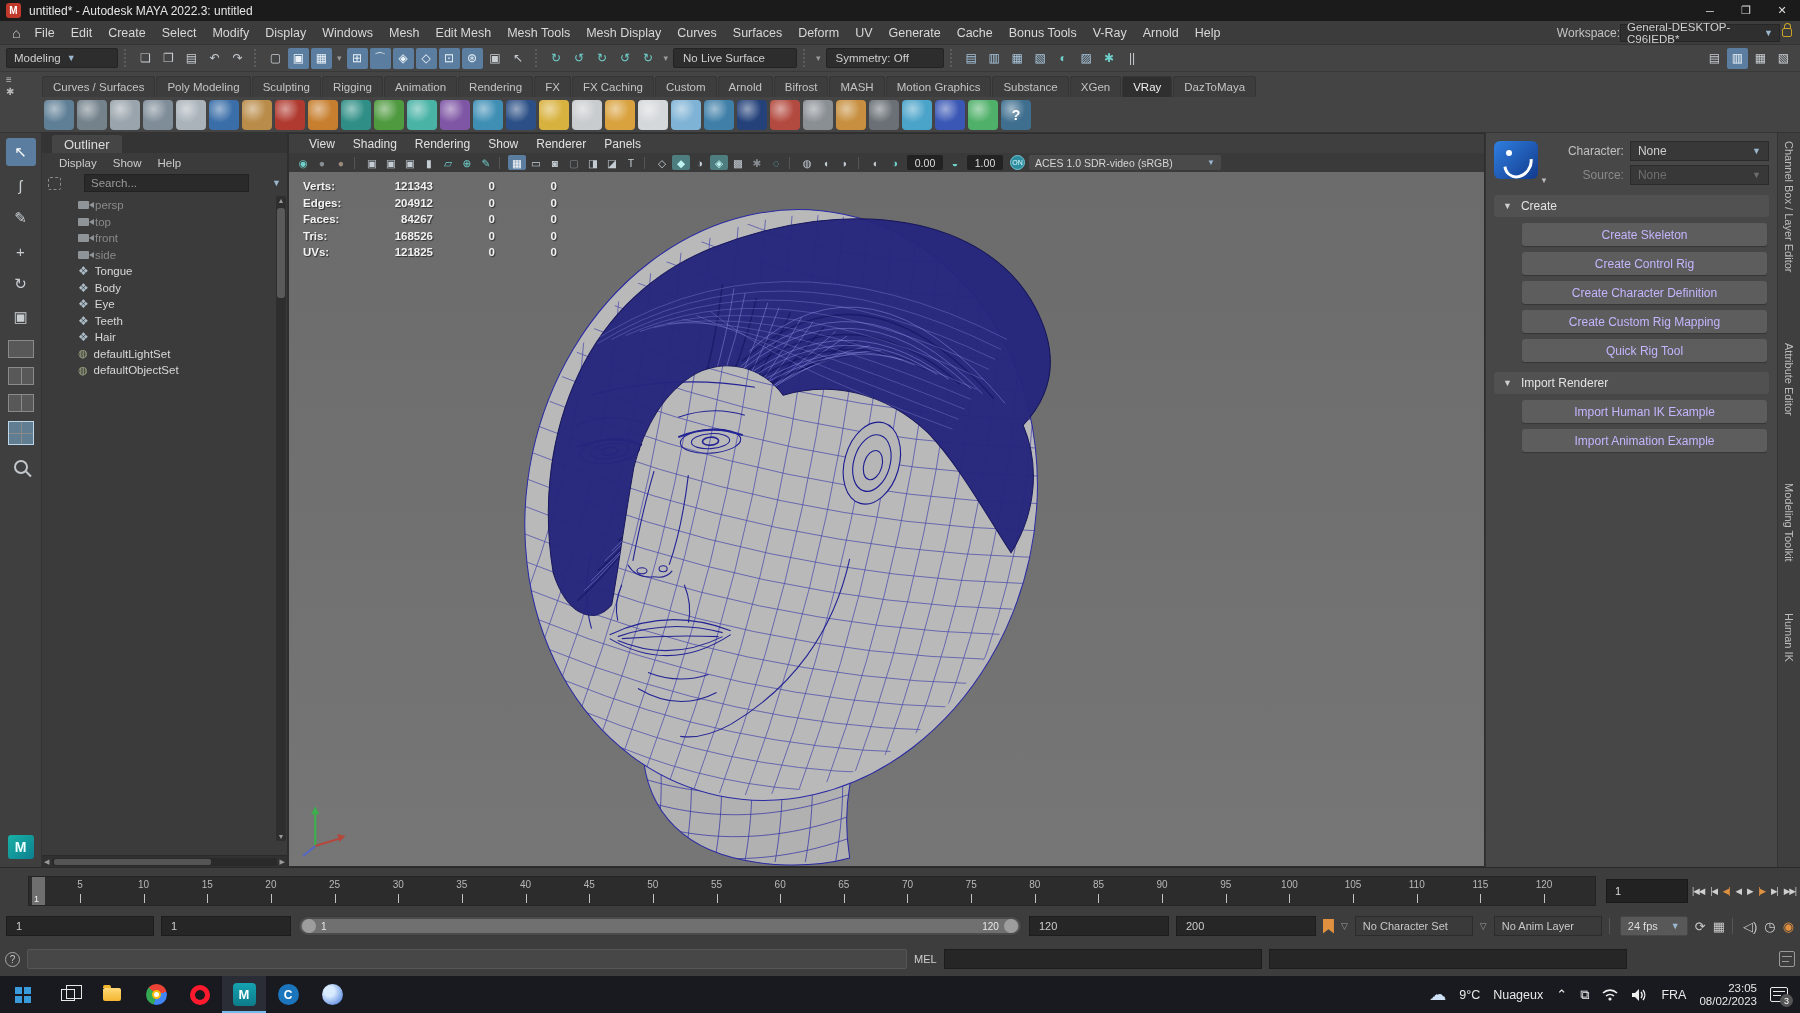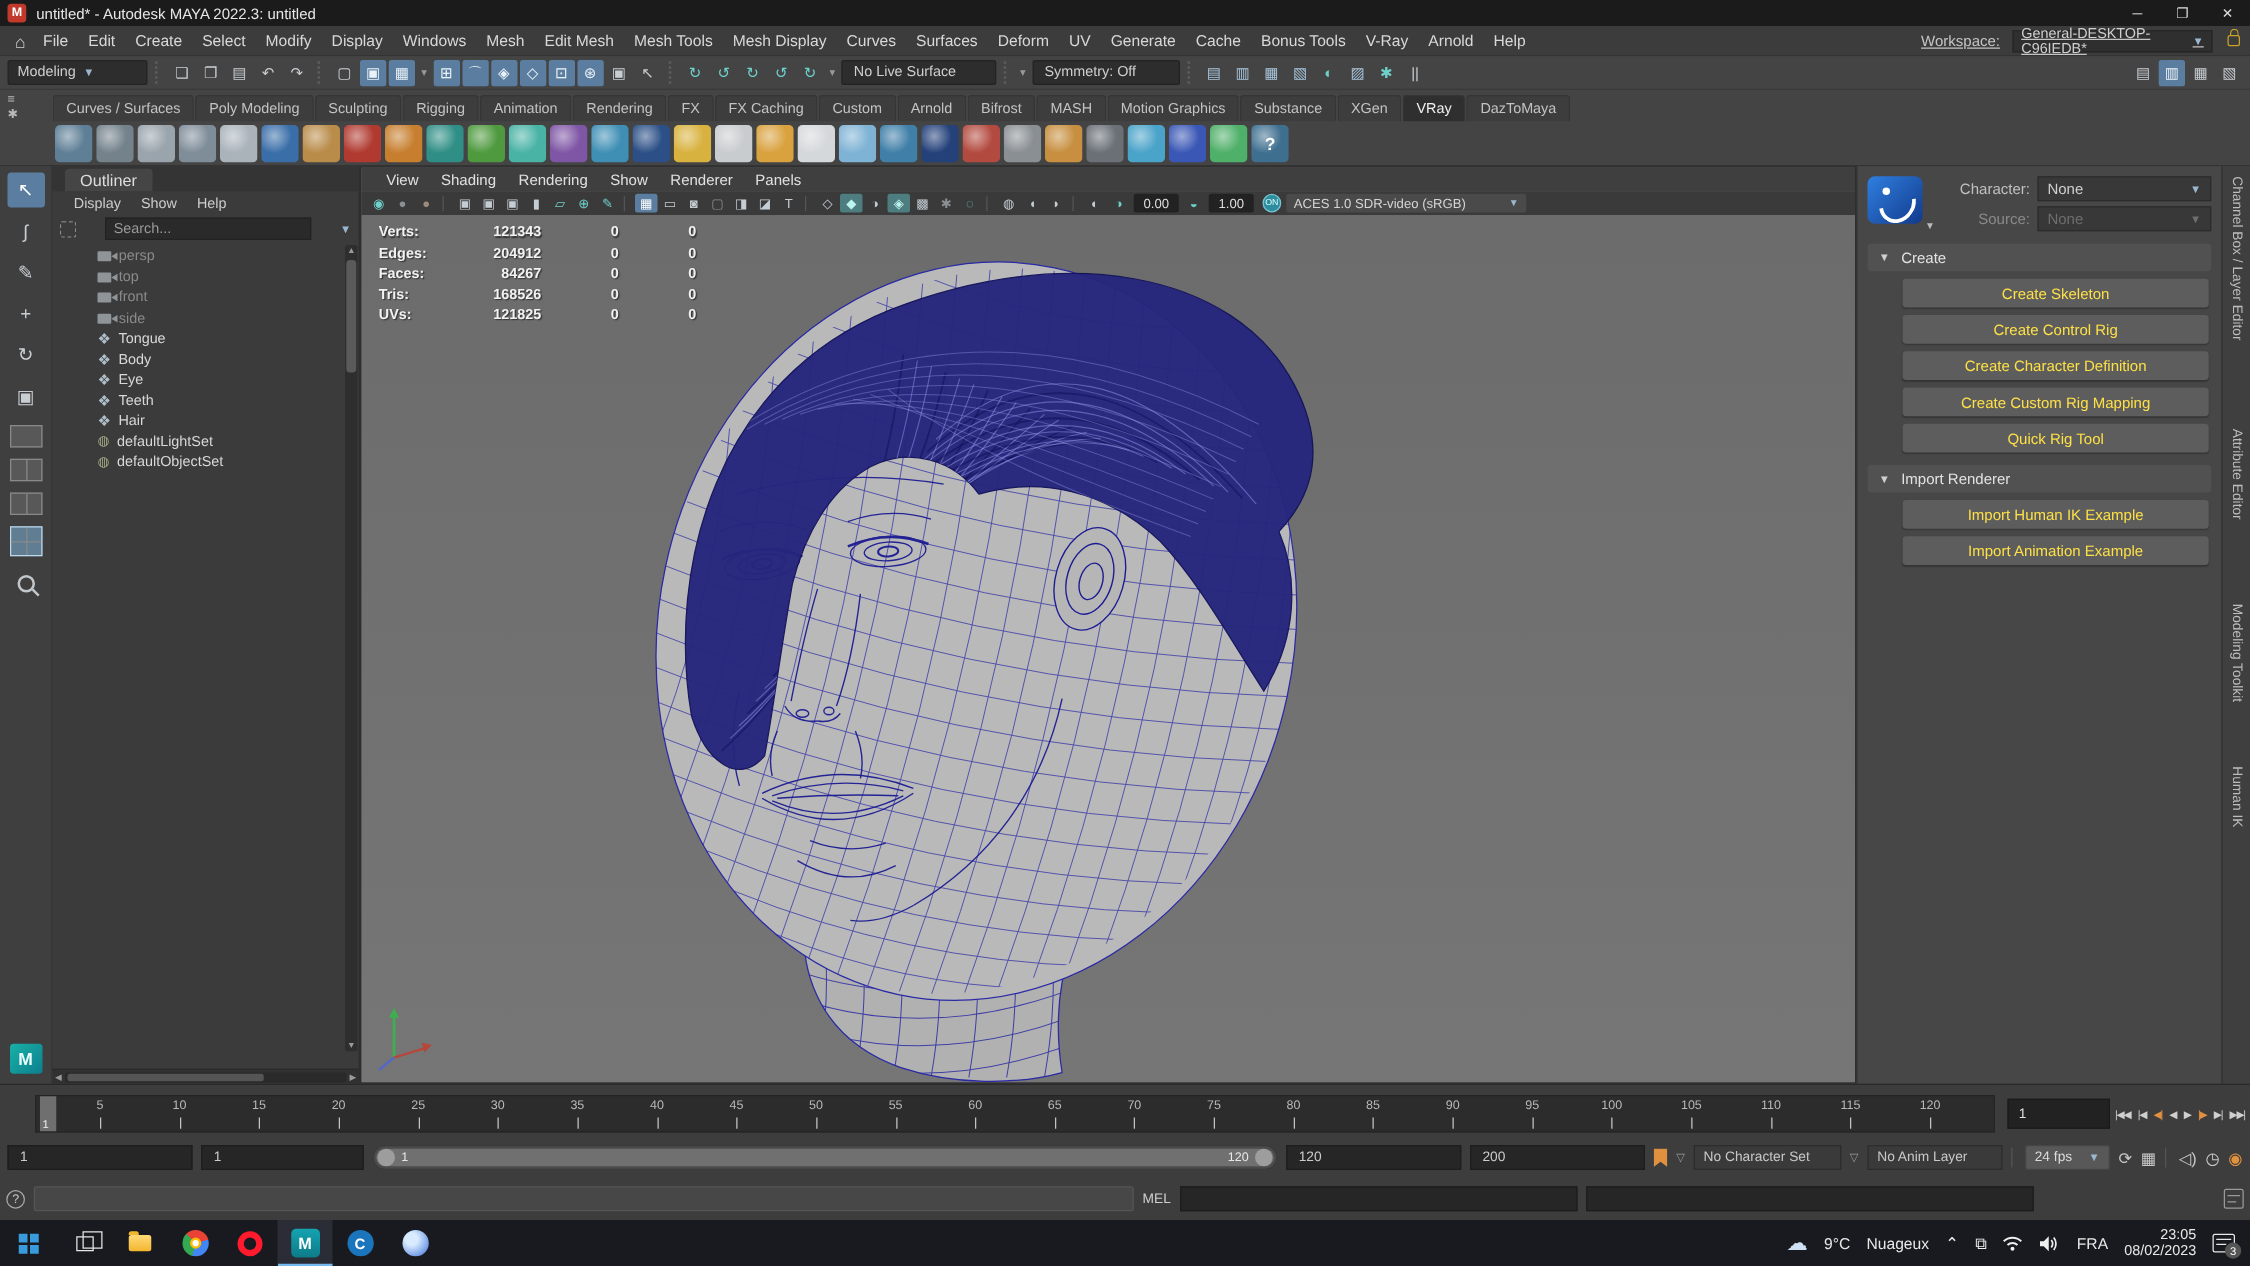--- a/index.html
+++ b/index.html
@@ -9,21 +9,21 @@
   
   .titlebar{height:21px;background:#1b1b1b;display:flex;align-items:center;gap:8px;padding-left:6px;font-size:12px;color:#e6e6e6;}
   .maya-badge{width:15px;height:15px;background:#c0392b;border-radius:3px;color:#fff;font-size:10px;font-weight:bold;display:flex;align-items:center;justify-content:center;}
   .winbtns{margin-left:auto;display:flex;height:21px;}
   .winbtn{width:36px;display:flex;align-items:center;justify-content:center;color:#ddd;font-size:11px;}
 
   
   .menubar{height:24px;background:#3c3c3c;border-bottom:1px solid #333;display:flex;align-items:center;font-size:12.5px;color:#d8d8d8;padding-left:6px;}
   .home-icon{font-size:14px;color:#cfcfcf;padding:0 6px;}
   .menu-item{padding:0 8px;cursor:default;}
-  .workspace{margin-left:auto;display:flex;align-items:center;gap:10px;padding-right:8px;font-size:12px;color:#c4c4c4;text-decoration:underline;}
+  .workspace{margin-left:auto;display:flex;align-items:center;gap:0;padding-right:8px;font-size:12px;color:#c4c4c4;}
   .ws-box{width:160px;height:18px;background:#2f2f2f;border:1px solid #262626;display:flex;align-items:center;padding:0 6px;font-size:11.5px;color:#cfcfcf;}
   .ws-box .caret{margin-left:auto;font-size:9px;color:#9ab7cf;}
   .lock-icon{width:10px;height:9px;border:1.5px solid #c9a227;border-radius:2px;position:relative;margin-left:2px;}
   .lock-icon::before{content:"";position:absolute;top:-6px;left:1px;width:5px;height:5px;border:1.5px solid #c9a227;border-bottom:none;border-radius:4px 4px 0 0;}
 
   
   .statusline{height:27px;background:#444;border-bottom:1px solid #393939;display:flex;align-items:center;gap:3px;padding:0 6px;}
   .grip{width:5px;height:18px;border-left:2px dotted #5c5c5c;margin:0 3px;}
   .dd{height:20px;background:#2d2d2d;border:1px solid #242424;border-radius:2px;display:flex;align-items:center;gap:6px;padding:0 7px;font-size:11.5px;color:#cfcfcf;}
   .dd .caret{font-size:9px;color:#9ab7cf;}
@@ -114,21 +114,21 @@
   .hik-fields{flex:1;display:flex;flex-direction:column;gap:4px;justify-content:space-between;}
   .hik-row{display:flex;align-items:center;gap:6px;}
   .hik-label{width:68px;text-align:right;color:#c0c0c0;}
   .hik-label.muted{color:#8a8a8a;}
   .hik-dd{flex:1;height:20px;background:#383838;border:1px solid #2b2b2b;display:flex;align-items:center;padding:0 7px;color:#cfcfcf;}
   .hik-dd .caret{margin-left:auto;font-size:9px;color:#9ab7cf;}
   .hik-dd.muted{color:#6e6e6e;}
   .hik-dd.muted .caret{color:#6e6e6e;}
   .hik-section{height:22px;background:#515151;border-radius:3px;display:flex;align-items:center;gap:9px;padding:0 9px;margin:10px 0 4px 0;color:#e2e2e2;}
   .hik-section .tri{font-size:9px;color:#cfcfcf;}
-  .hik-btn{height:23px;background:#5d5d5d;border-radius:3px;display:flex;align-items:center;justify-content:center;color:#fde047;margin:6px 2px 6px 28px;box-shadow:0 1px 1px rgba(0,0,0,.25);}
+  .hik-btn{height:23px;background:#5d5d5d;border-radius:3px;display:flex;align-items:center;justify-content:center;color:#c4b5fd;margin:6px 2px 6px 28px;box-shadow:0 1px 1px rgba(0,0,0,.25);}
 
   
   .right-tabs{width:23px;background:#3f3f3f;position:relative;font-size:11px;color:#bdbdbd;border-left:1px solid #333;}
   .rtab{position:absolute;left:5px;writing-mode:vertical-rl;white-space:nowrap;}
 
   
   .timeline-block{height:109px;background:#3d3d3d;border-top:1px solid #2a2a2a;position:relative;font-size:11px;}
   .time-ruler{position:absolute;left:28px;right:204px;top:8px;height:30px;background:#2c2c2c;border:1px solid #242424;}
   .tick{position:absolute;top:0;bottom:0;width:0;}
   .tick .num{position:absolute;top:2px;left:0;transform:translateX(-50%);font-size:10px;color:#b8b8b8;}

